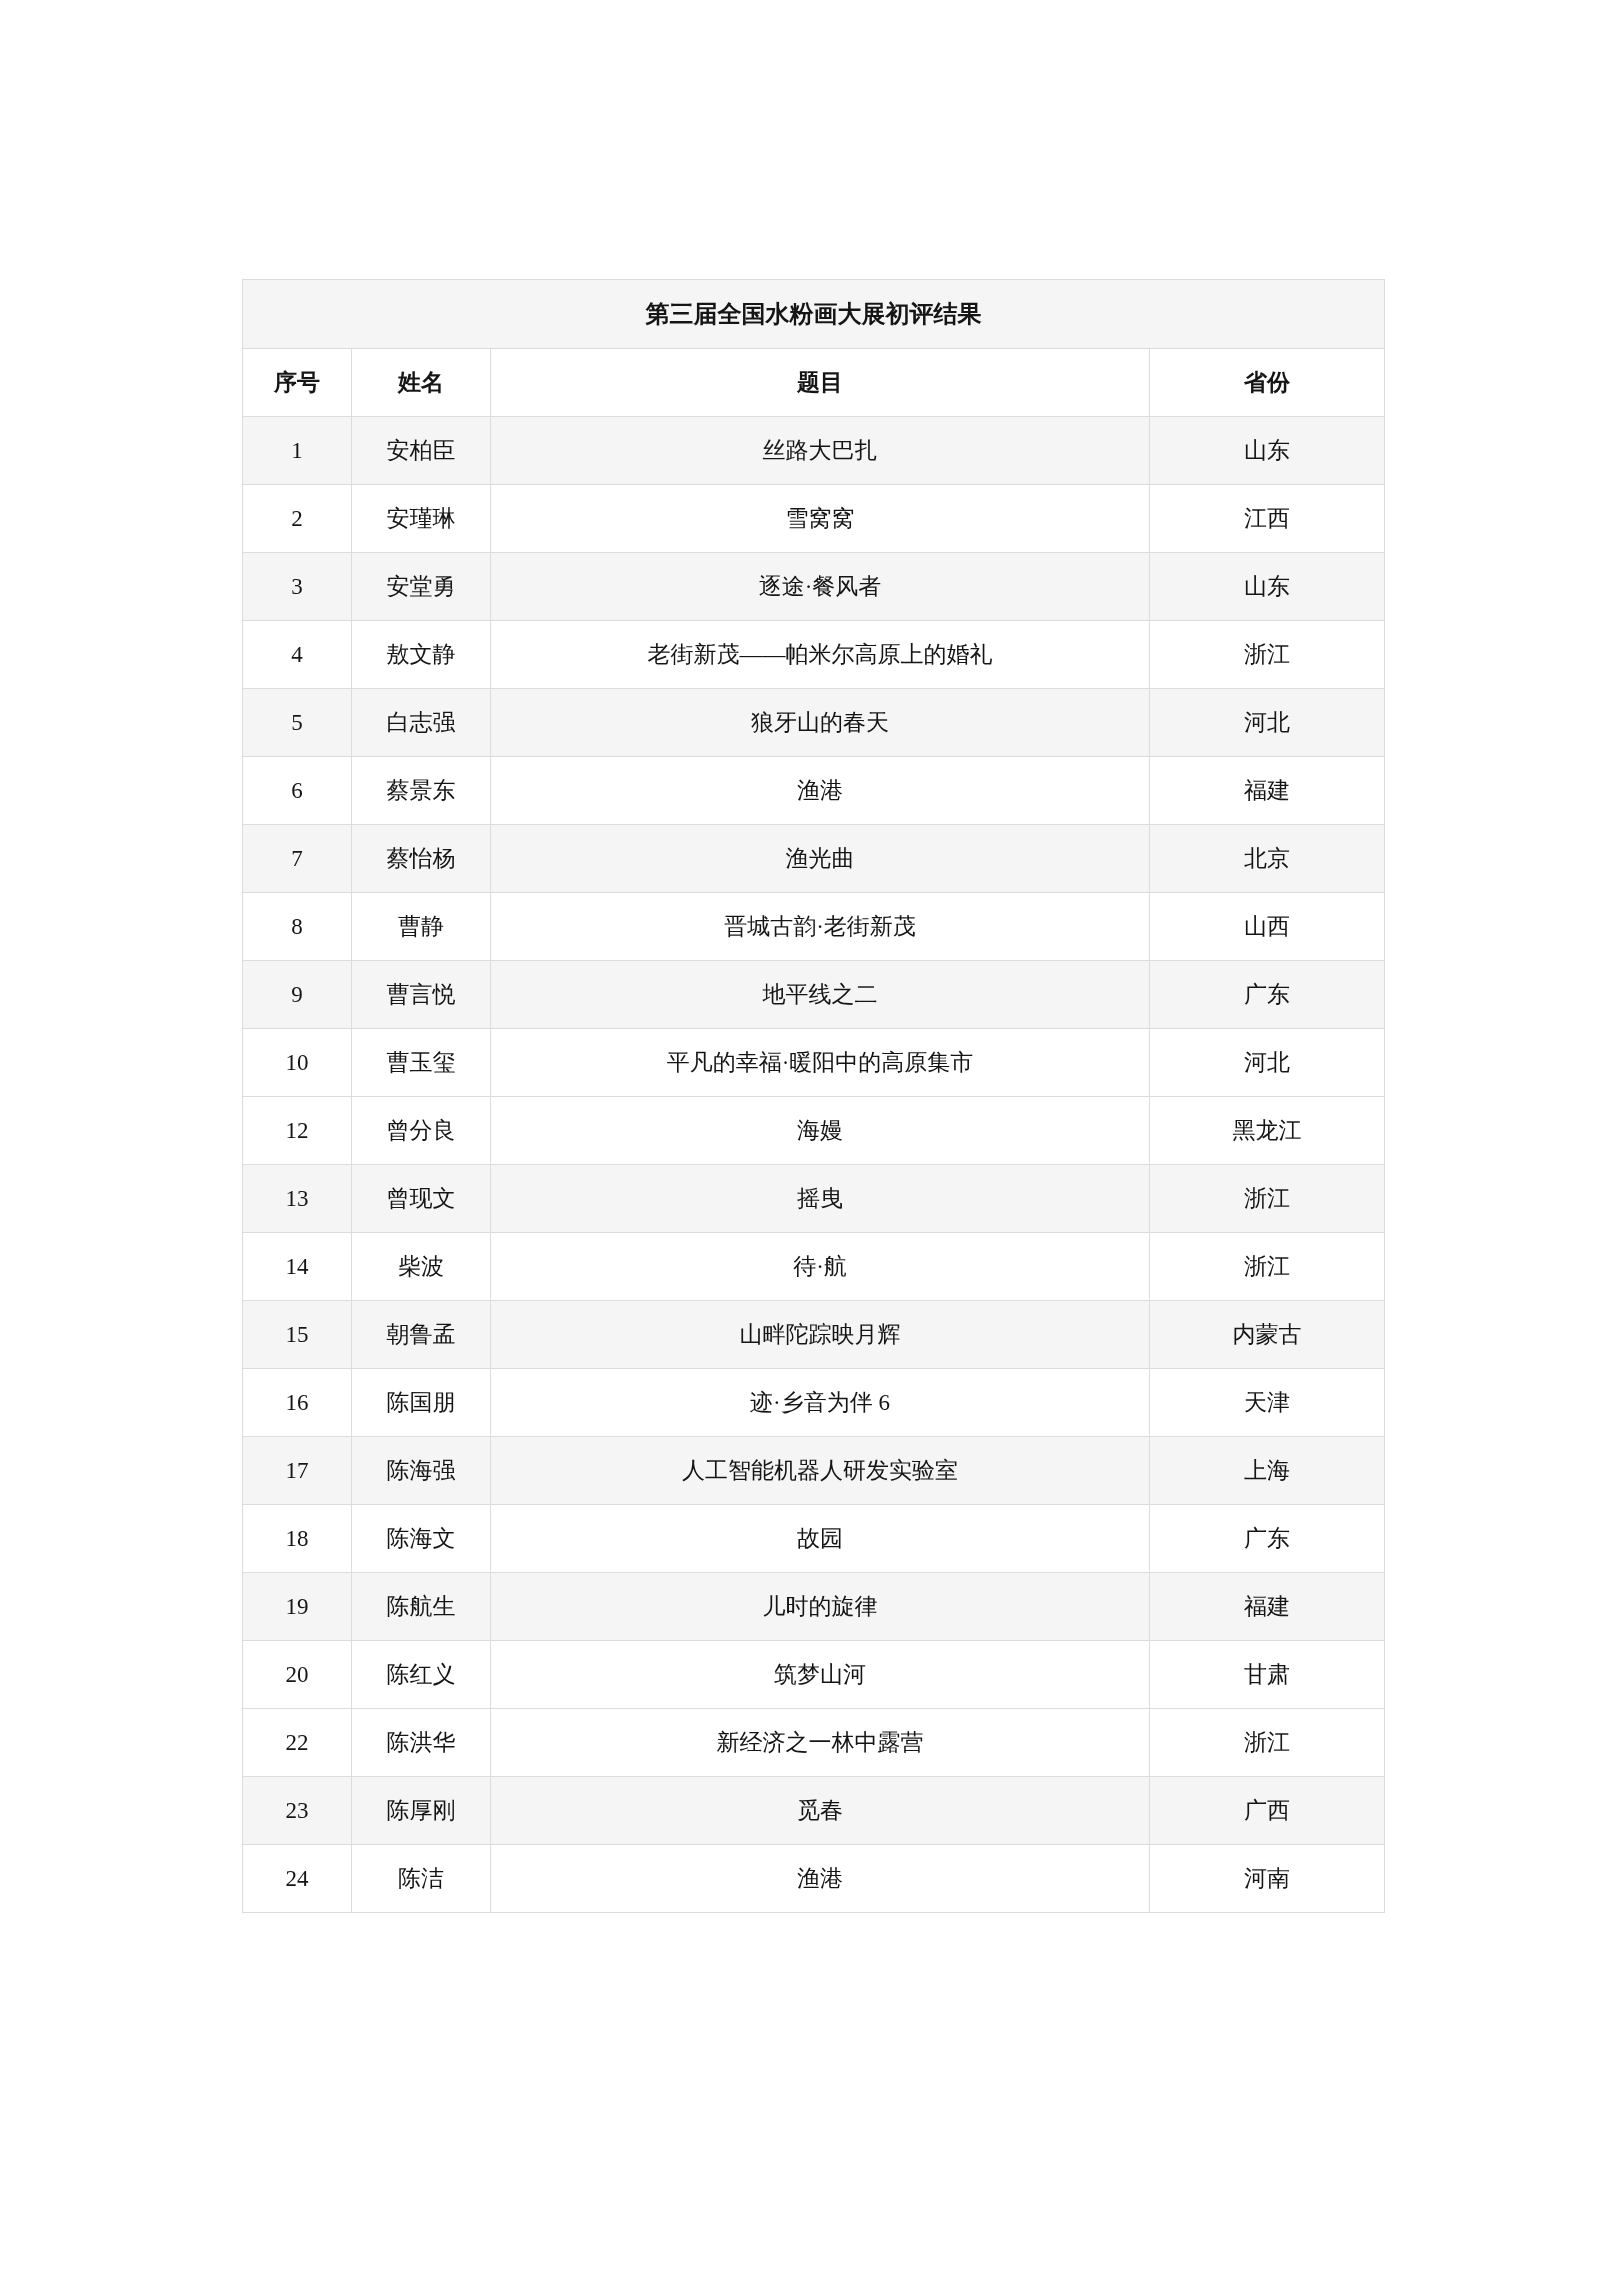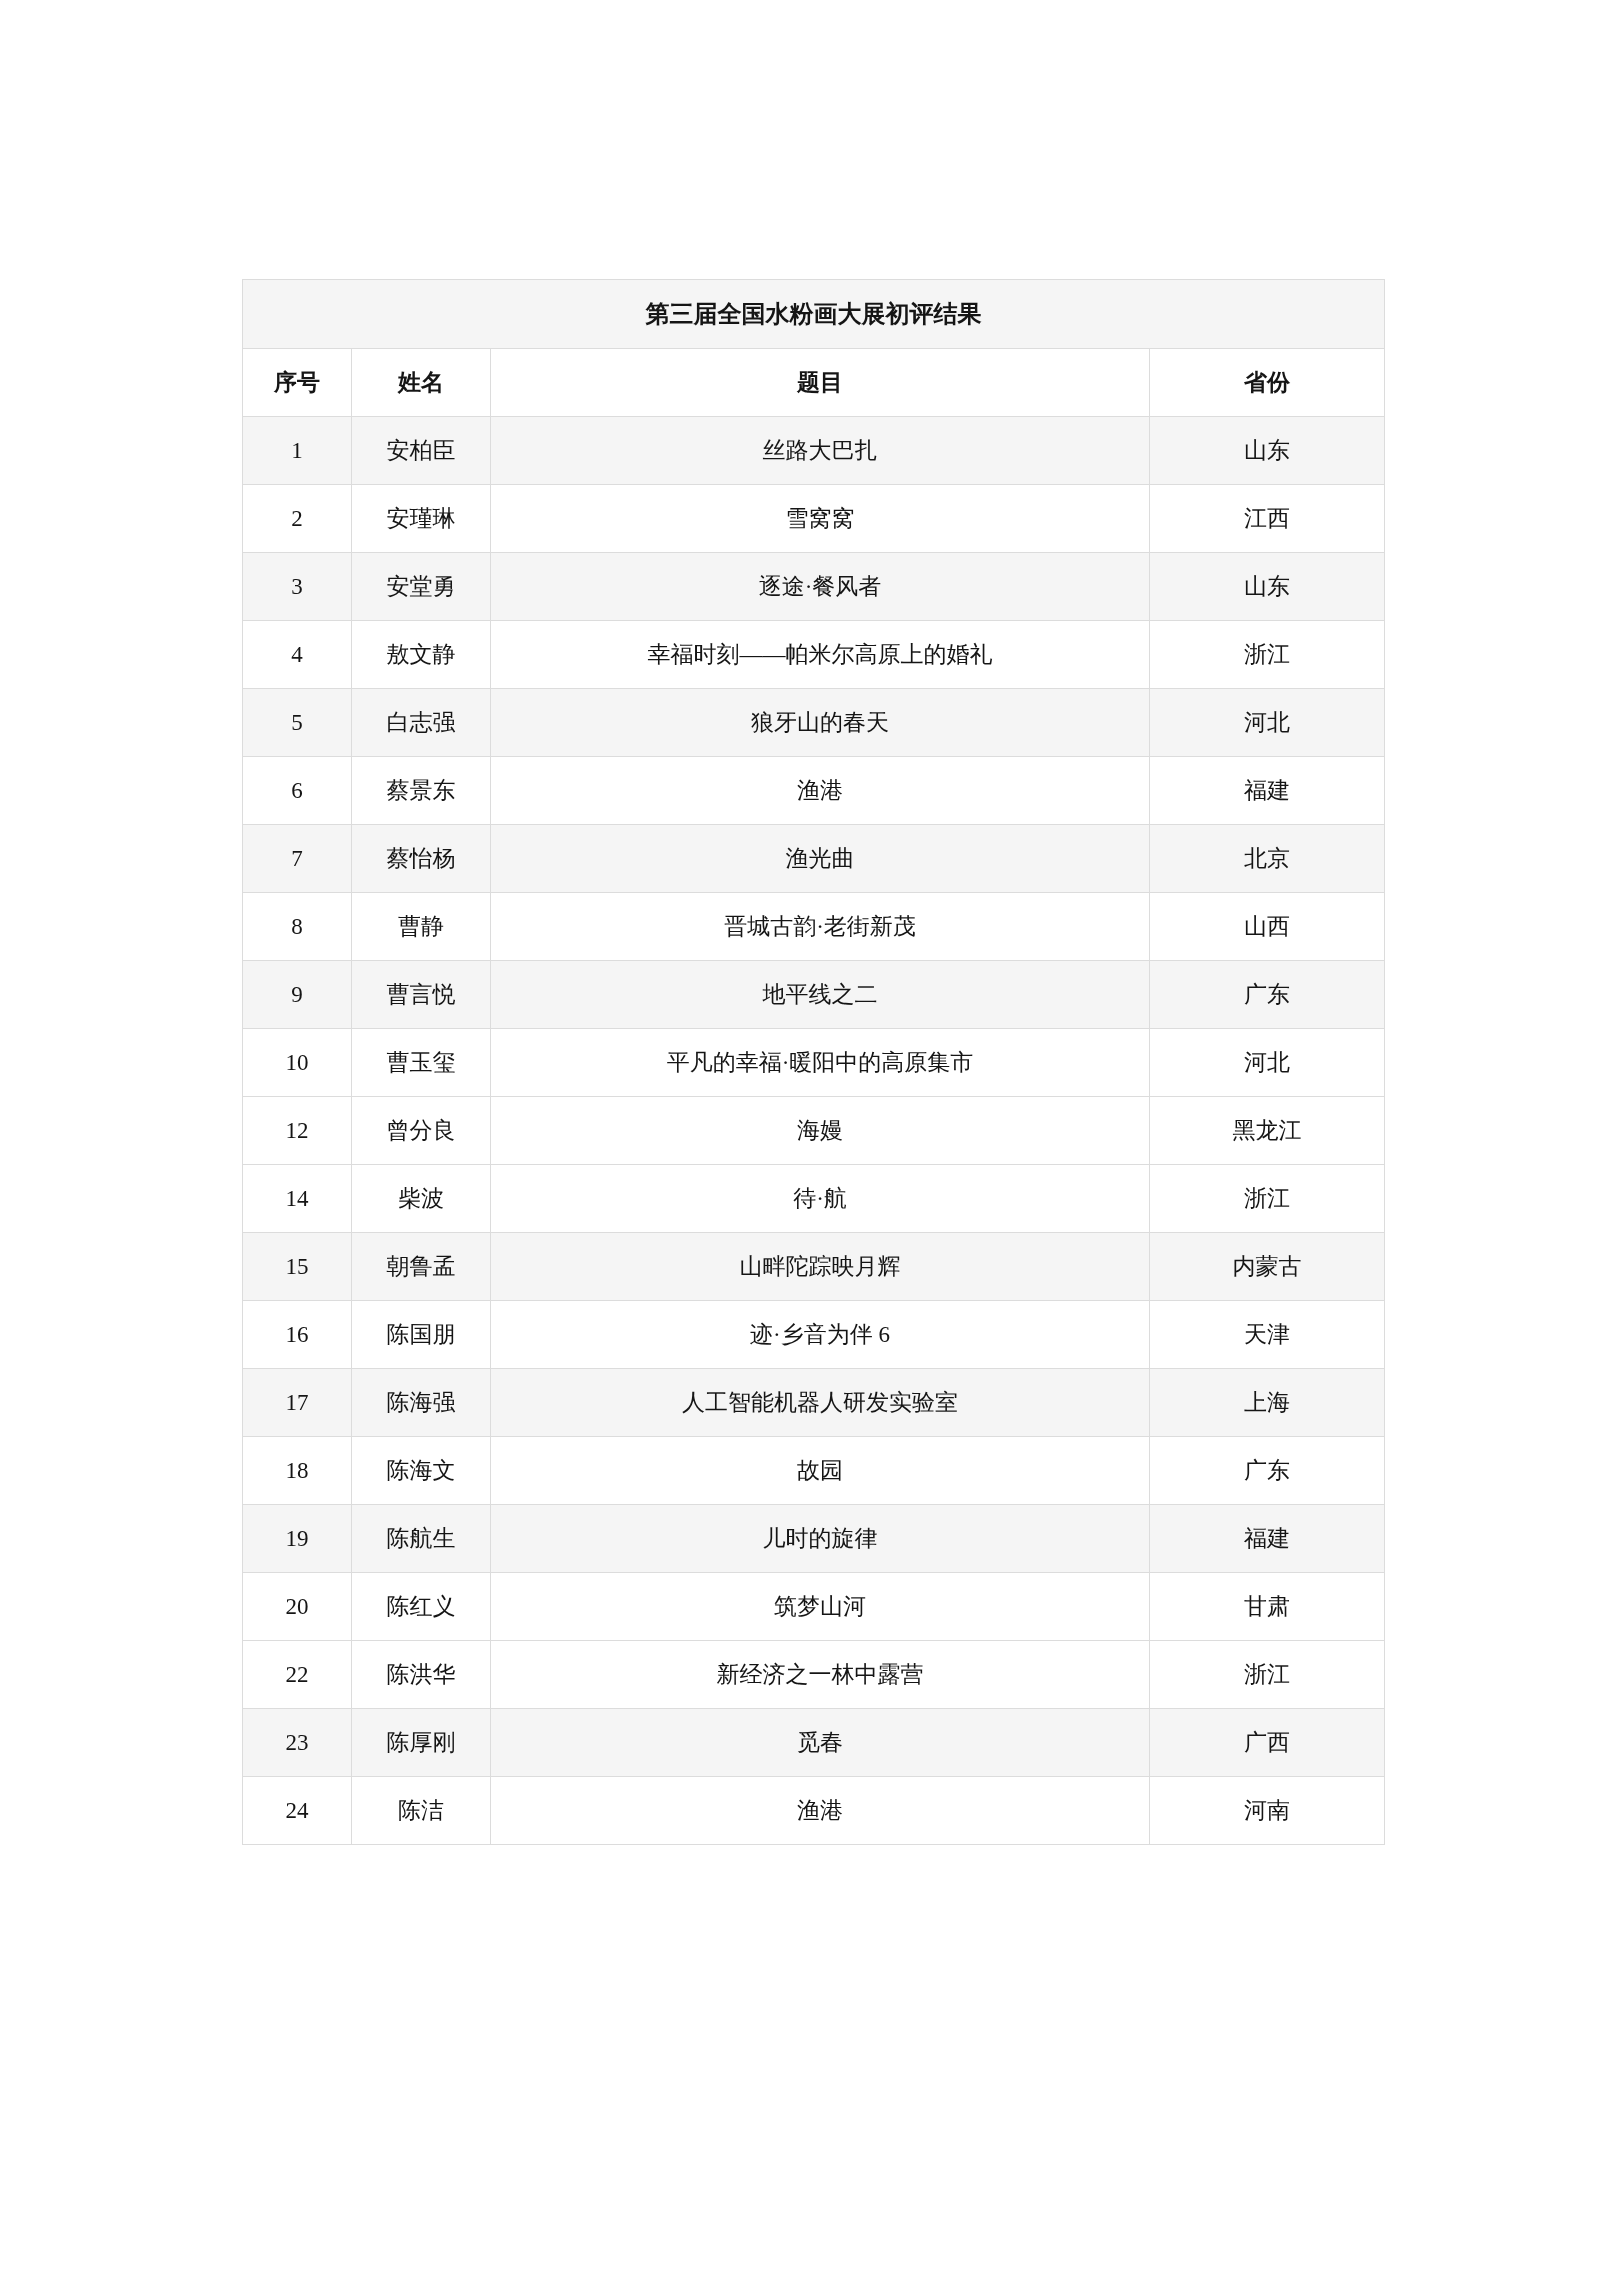--- a/index.html
+++ b/index.html
@@ -96,21 +96,21 @@
   <tr class="data-row striped">
     <td>3</td>
     <td>安堂勇</td>
     <td>逐途·餐风者</td>
     <td>山东</td>
   </tr>
 
   <tr class="data-row">
     <td>4</td>
     <td>敖文静</td>
-    <td>幸福时刻——帕米尔高原上的婚礼</td>
+    <td>老街新茂——帕米尔高原上的婚礼</td>
     <td>浙江</td>
   </tr>
 
   <tr class="data-row striped">
     <td>5</td>
     <td>白志强</td>
     <td>狼牙山的春天</td>
     <td>河北</td>
   </tr>
 
@@ -150,20 +150,26 @@
   </tr>
 
 
   <tr class="data-row">
     <td>12</td>
     <td>曾分良</td>
     <td>海嫚</td>
     <td>黑龙江</td>
   </tr>
 
+  <tr class="data-row striped">
+    <td>13</td>
+    <td>曾现文</td>
+    <td>摇曳</td>
+    <td>浙江</td>
+  </tr>
 
   <tr class="data-row">
     <td>14</td>
     <td>柴波</td>
     <td>待·航</td>
     <td>浙江</td>
   </tr>
 
   <tr class="data-row striped">
     <td>15</td>

